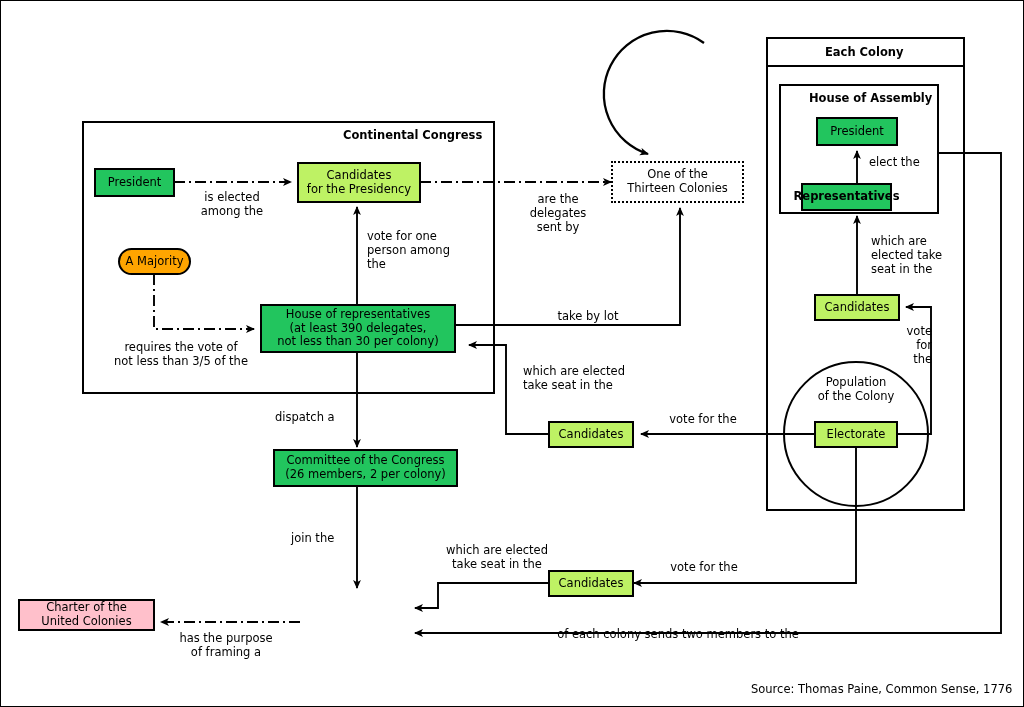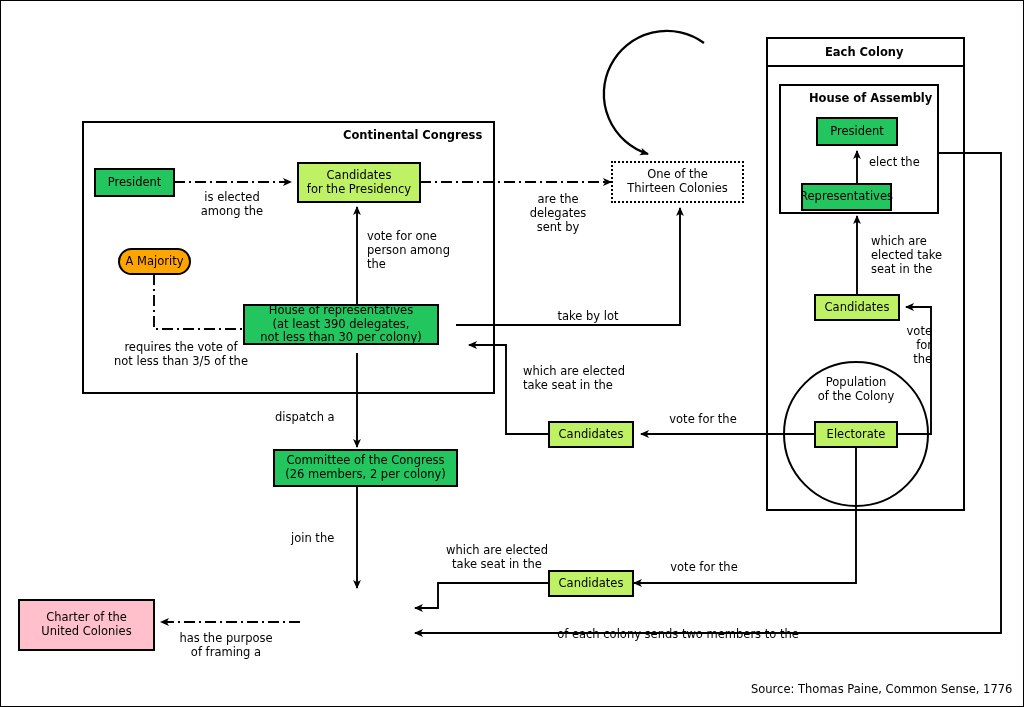--- a/index.html
+++ b/index.html
@@ -145,37 +145,37 @@
   <div class="container-box" style="left:778px; top:83px; width:160px; height:130px;"></div>
   <div class="container-title" style="left:808px; top:90px;">House of Assembly</div>
 
   <div class="node node-blue" style="left:93px; top:167px; width:81px; height:29px;">President</div>
 
   <div class="node node-green" style="left:296px; top:161px; width:124px; height:41px; white-space:pre;">Candidates
 for the Presidency</div>
 
   <div class="node node-orange" style="left:117px; top:247px; width:73px; height:27px;">A Majority</div>
 
-  <div class="node node-blue" style="left:242px; top:303px; width:196px; height:41px; white-space:pre;">House of representatives
+  <div class="node node-blue" style="left:259px; top:303px; width:196px; height:49px; white-space:pre;">House of representatives
 (at least 390 delegates,
 not less than 30 per colony)</div>
 
   <div class="node node-dotted" style="left:610px; top:160px; width:133px; height:42px; white-space:pre;">One of the
 Thirteen Colonies</div>
 
   <div class="node node-blue" style="left:272px; top:448px; width:185px; height:38px; white-space:pre;">Committee of the Congress
 (26 members, 2 per colony)</div>
 
 
-  <div class="node node-pink" style="left:17px; top:598px; width:137px; height:52px; white-space:pre;">Charter of the
+  <div class="node node-pink" style="left:17px; top:598px; width:137px; height:32px; white-space:pre;">Charter of the
 United Colonies</div>
 
   <div class="node node-blue" style="left:815px; top:116px; width:82px; height:29px;">President</div>
 
-  <div class="node node-blue" style="left:800px; top:182px; width:91px; height:28px;">Representatives</div>
+  <div class="node node-blue" style="left:800px; top:182px; width:91px; height:28px;font-weight:bold;">Representatives</div>
 
   <div class="node node-green" style="left:813px; top:293px; width:86px; height:27px;">Candidates</div>
 
   <div class="node node-green" style="left:813px; top:420px; width:84px; height:27px;">Electorate</div>
 
   <div class="node node-green" style="left:547px; top:420px; width:86px; height:27px;">Candidates</div>
 
   <div class="node node-green" style="left:547px; top:569px; width:86px; height:27px;">Candidates</div>
 
 

